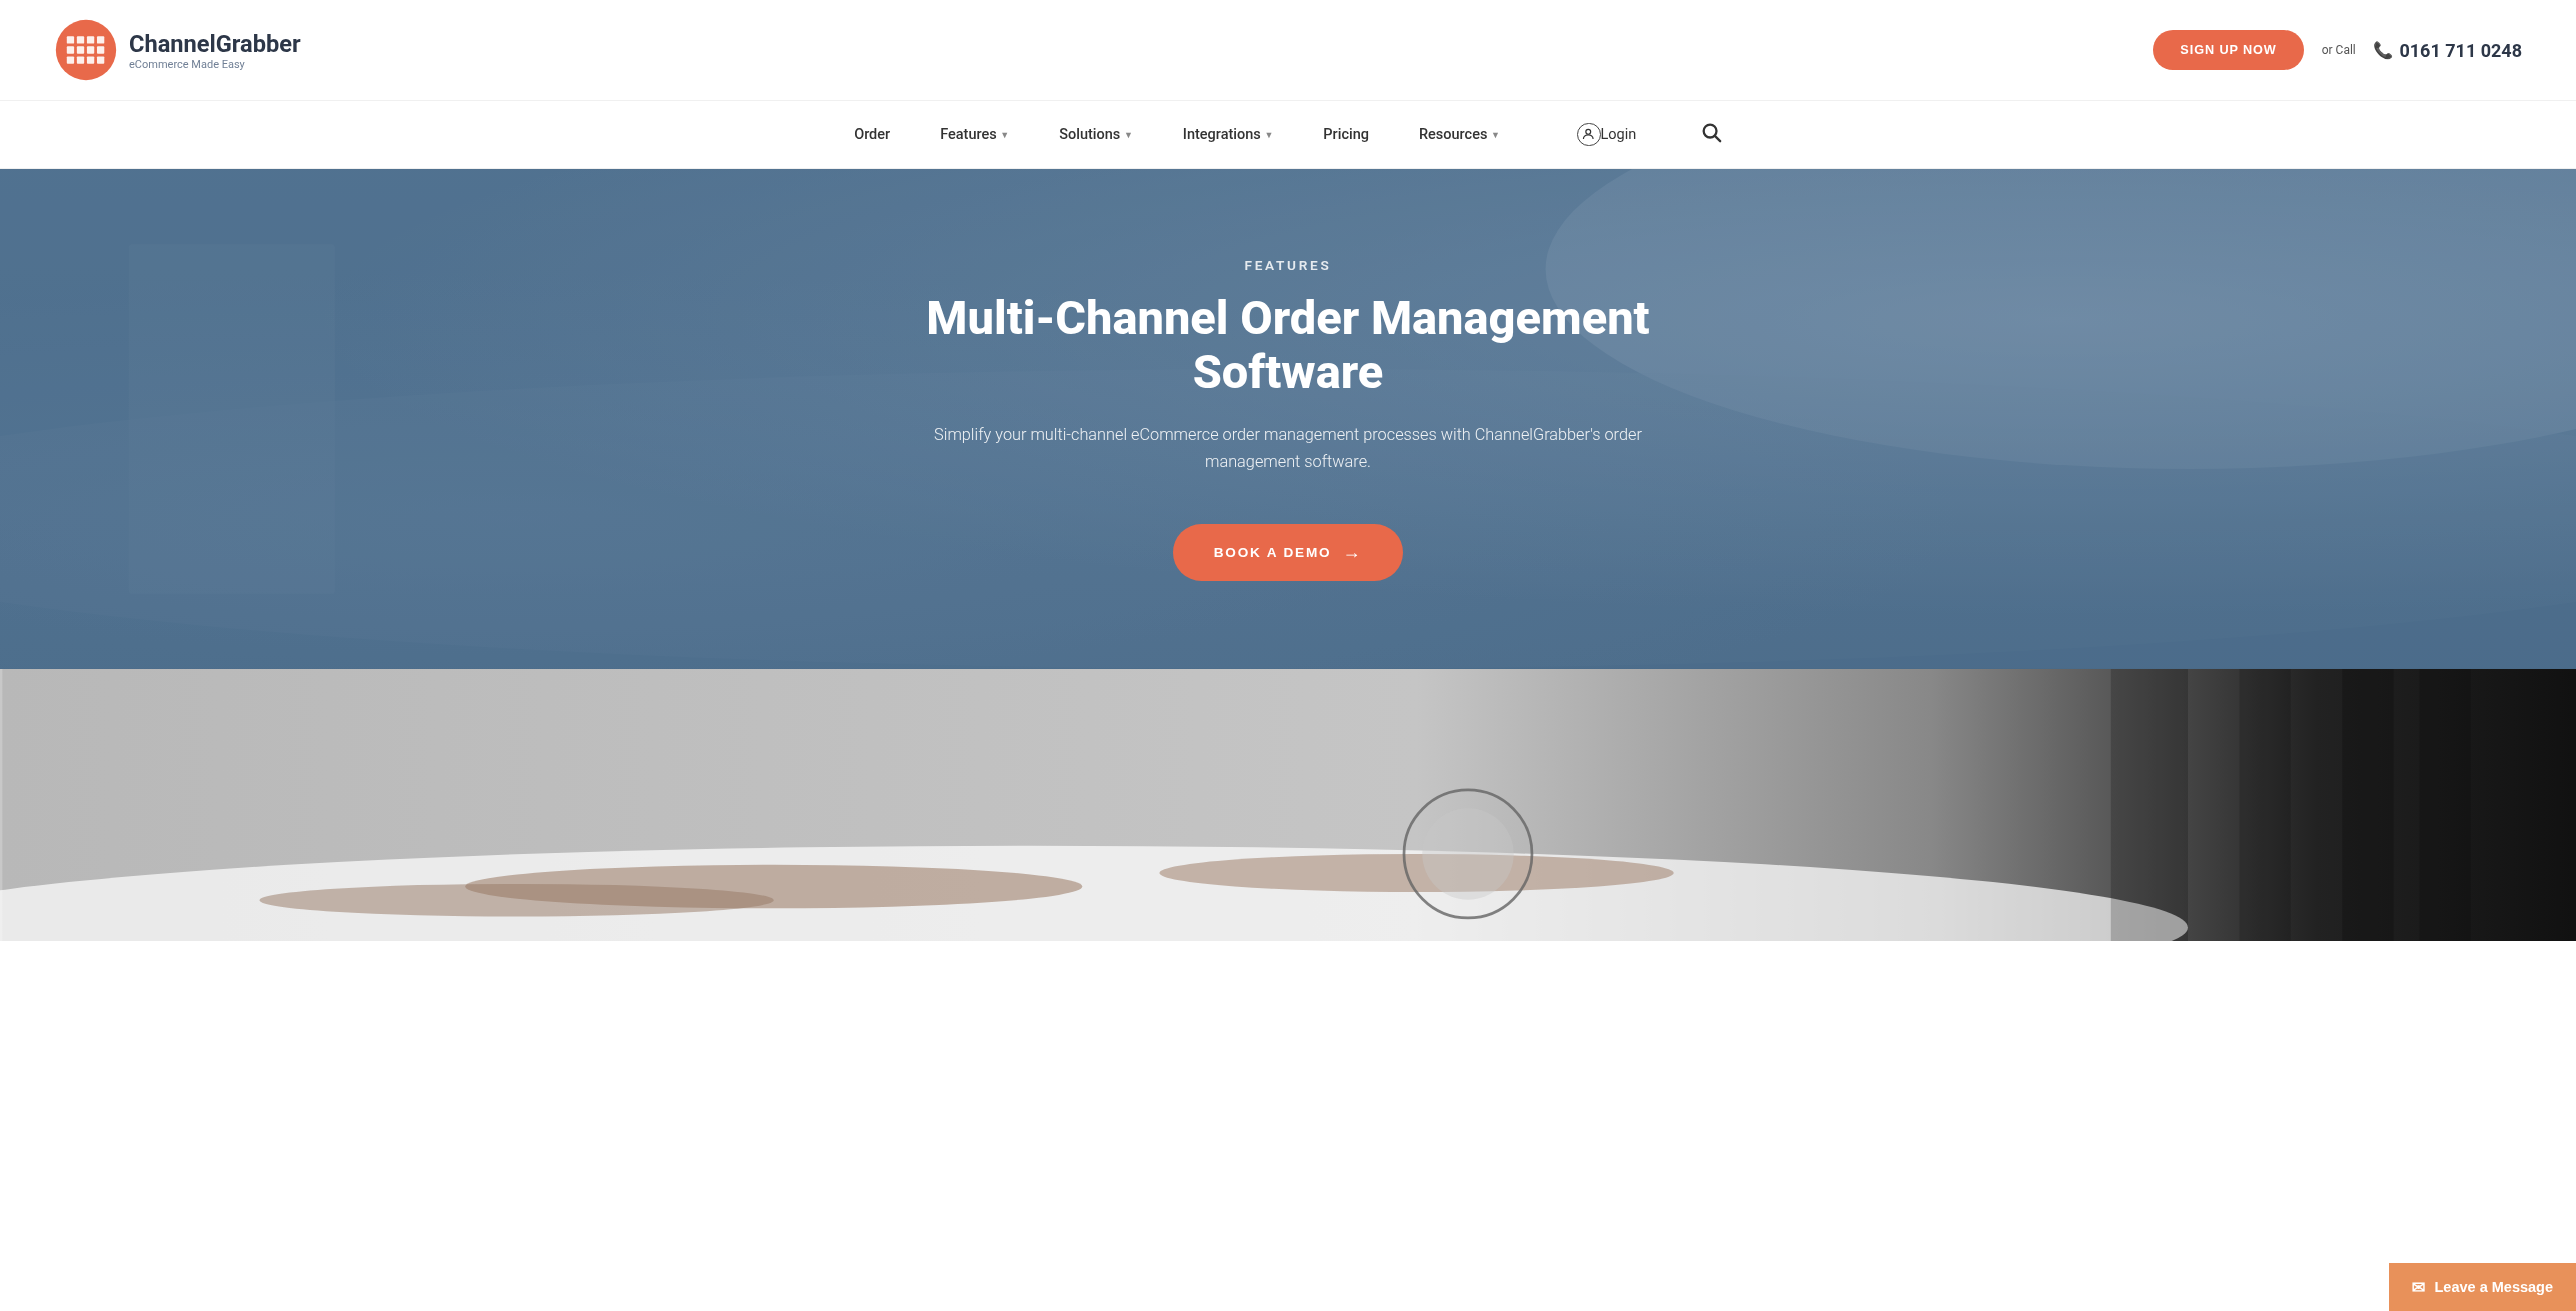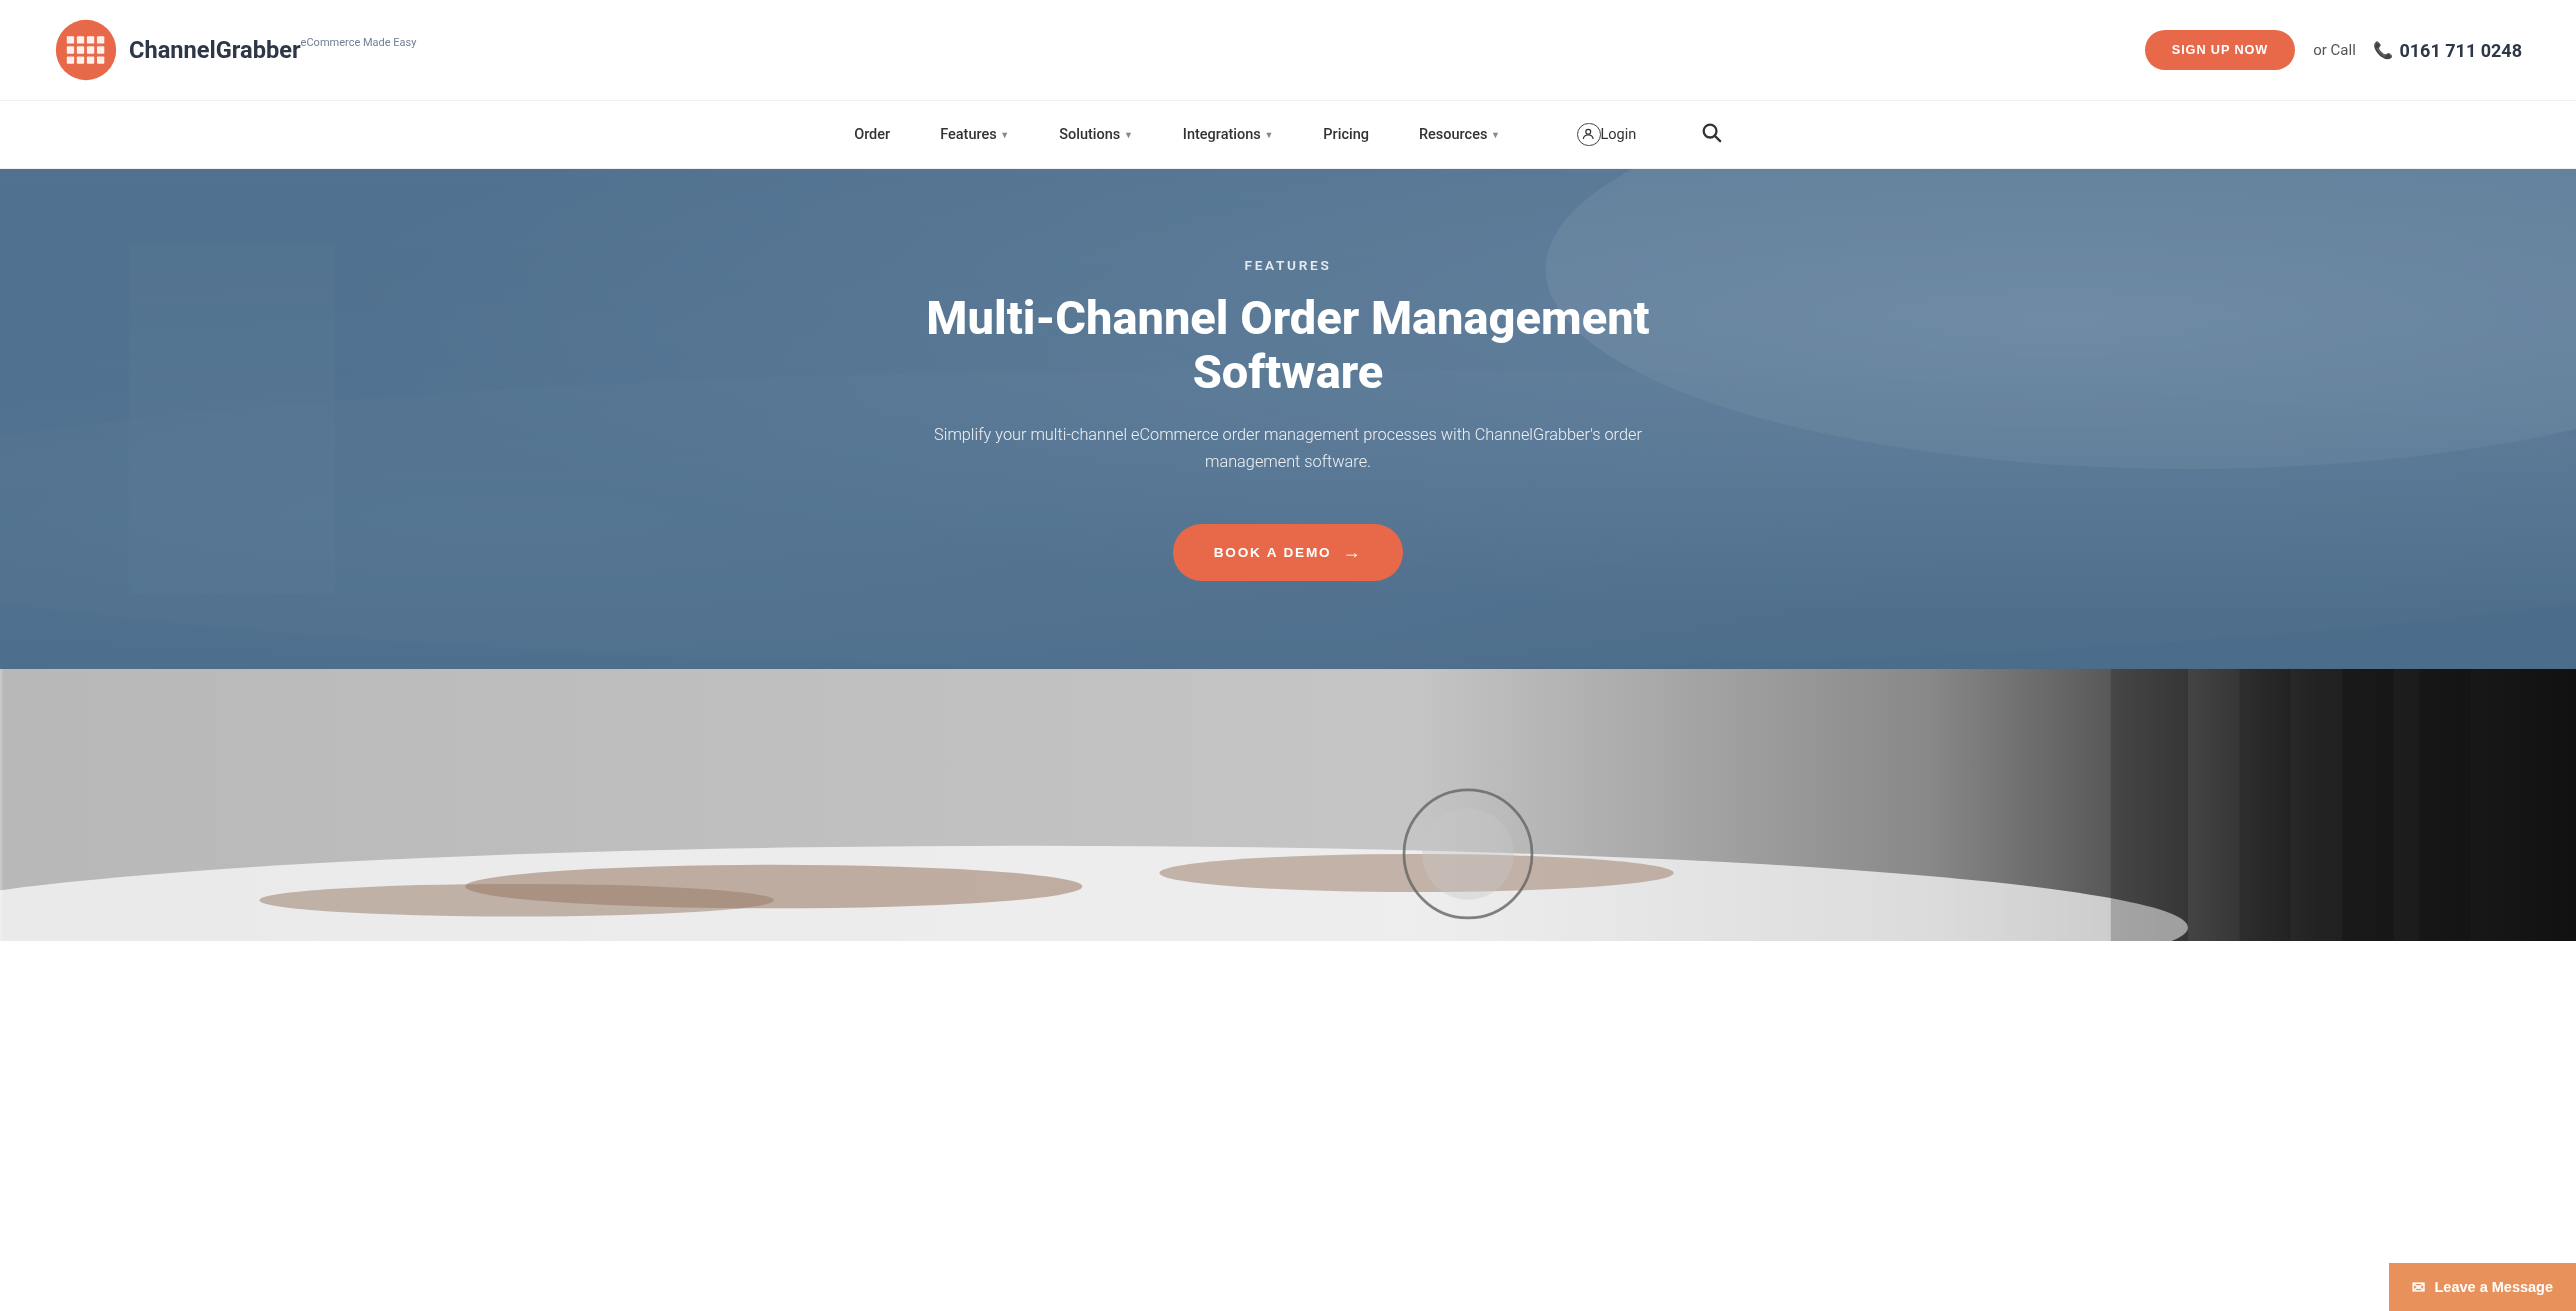--- a/index.html
+++ b/index.html
@@ -19,20 +19,21 @@
       gap: 11px;
     }
 
     .logo-icon {
       width: 64px;
       height: 64px;
     }
 
     .logo-text-group {
       display: flex;
+      flex-direction: column;
     }
 
     .logo-name {
       font-size: 23.6px;
       font-weight: 700;
       color: #2d3748;
     }
 
     .logo-tagline {
       font-size: 11px;
@@ -52,21 +53,21 @@
       border-radius: 27px;
       padding: 12.7px 27px;
       font-size: 12.7px;
       font-weight: 700;
       letter-spacing: 0.9px;
       cursor: pointer;
       text-transform: uppercase;
     }
 
     .or-call {
-      font-size: 15px;
+      font-size: 12px;
       color: #555;
     }
 
     .phone-area {
       display: flex;
       align-items: center;
       gap: 5.4px;
     }
 
     .phone-icon {

